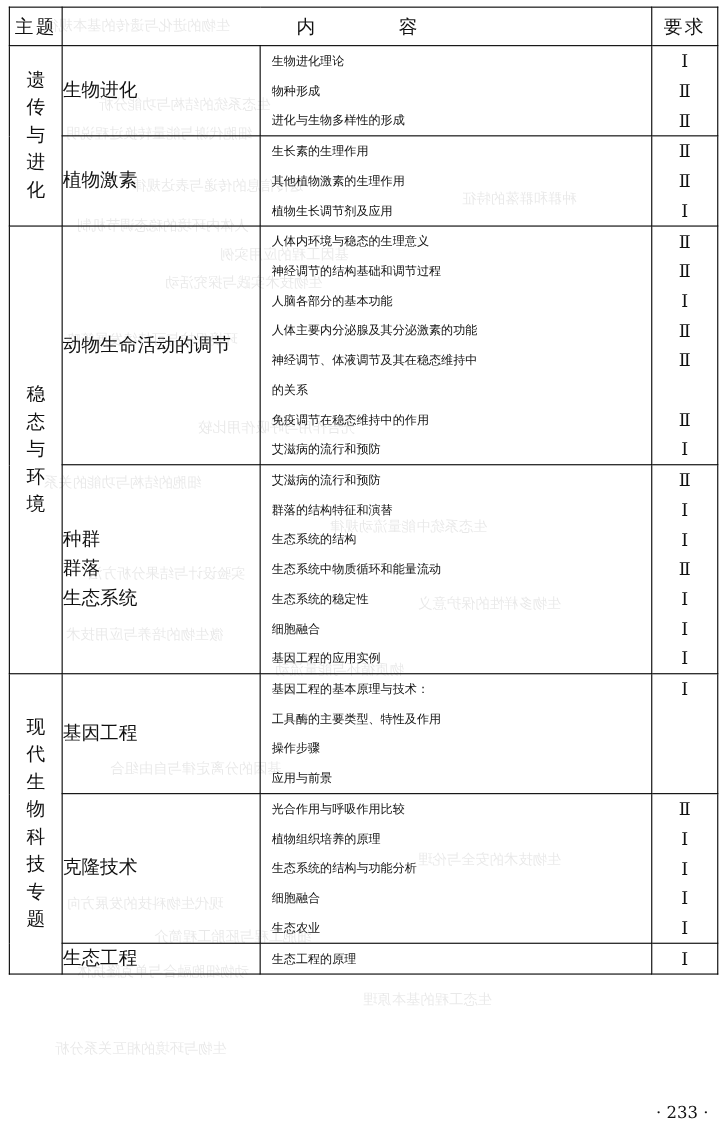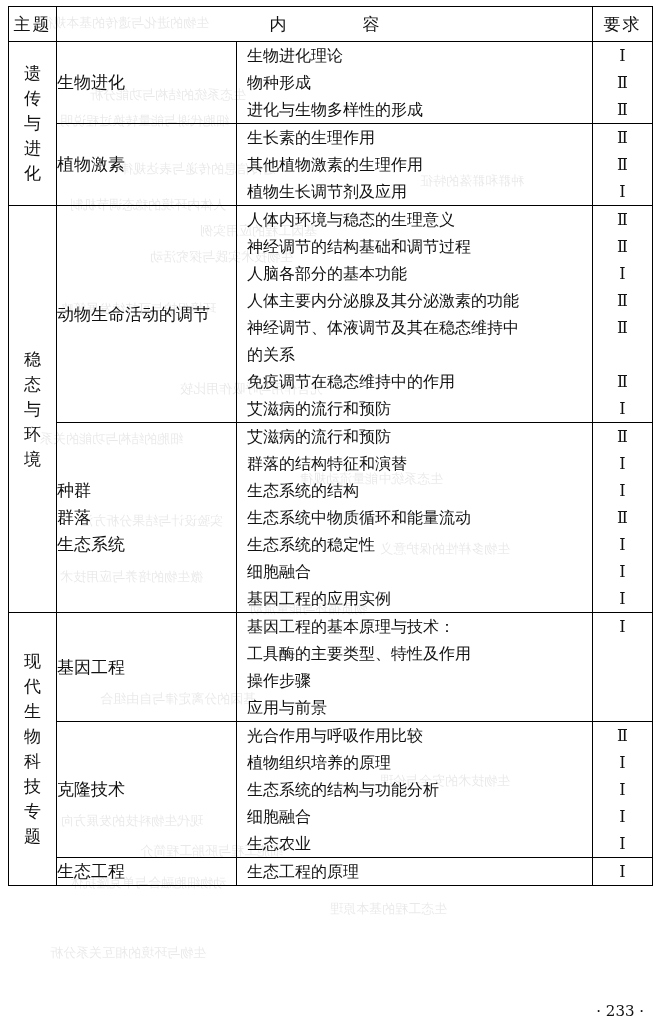--- a/index.html
+++ b/index.html
@@ -88,21 +88,21 @@
   .req-cell {
     padding: 0;
     text-align: center;
   }
   ul.lines, ul.reqs {
     list-style: none;
     margin: 0;
     padding: 0;
   }
   ul.lines li {
-    font-size: 16px;
+    font-size: 11px;
     line-height: 27px;
     height: 27px;
     padding-left: 10px;
     white-space: nowrap;
     overflow: hidden;
   }
   ul.reqs li {
     font-size: 16px;
     line-height: 27px;
     height: 27px;

